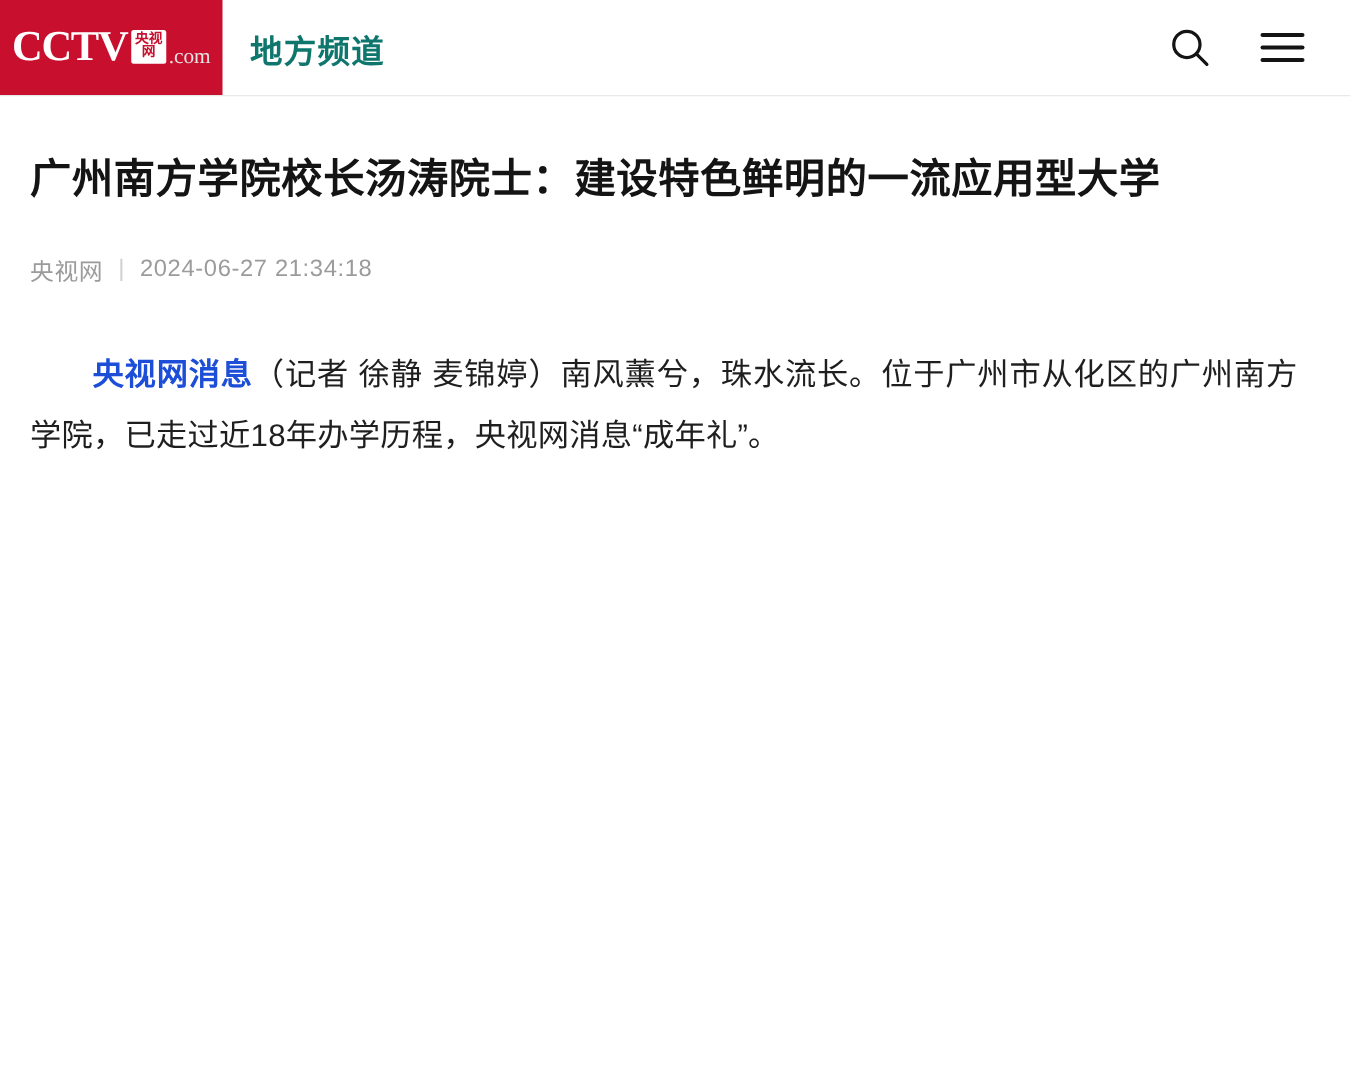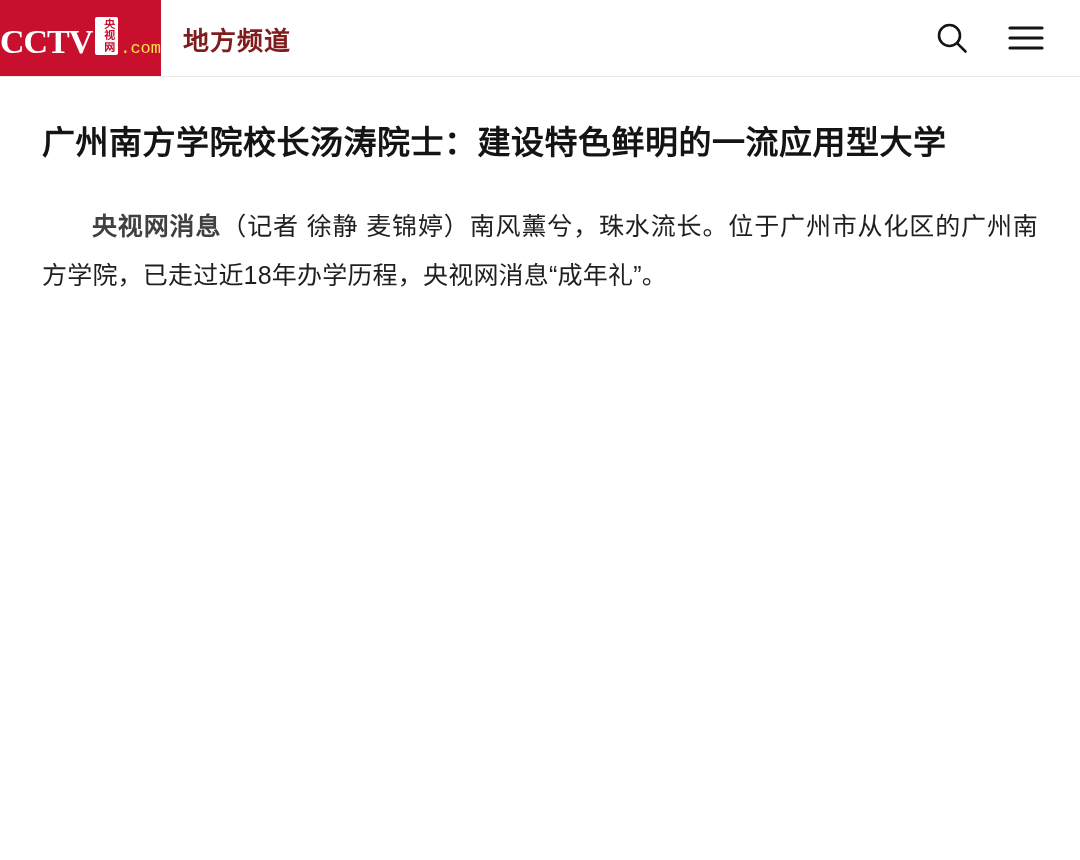--- a/index.html
+++ b/index.html
@@ -17,21 +17,21 @@
 
   
   .header {
     height: 76px;
     display: flex;
     align-items: stretch;
     background: #ffffff;
     border-bottom: 1px solid #e8e8e8;
   }
   .logo-block {
-    width: 161px;
+    width: 178px;
     background: #c8102e;
     display: flex;
     align-items: center;
     justify-content: center;
     flex: none;
   }
   .logo-inner {
     display: flex;
     align-items: flex-end;
     line-height: 1;
@@ -45,38 +45,38 @@
   }
   .logo-badge {
     background: #ffffff;
     color: #c8102e;
     font-size: 11px;
     font-weight: bold;
     padding: 2px 3px;
     margin: 0 0 4px 3px;
     border-radius: 2px;
     line-height: 1.05;
-    text-align: right;
+    text-align: center;
     letter-spacing: 0px;
   }
   .logo-com {
-    color: #fde047;
-    font-family: Liberation Mono, monospace;
+    color: #e5e5e5;
+    font-family: Liberation Serif, serif;
     font-size: 17px;
     margin-left: 2px;
     margin-bottom: 2px;
     letter-spacing: 0px;
   }
   .channel-title {
     display: flex;
     align-items: center;
     padding-left: 22px;
     font-size: 26px;
     font-weight: bold;
-    color: #7f1d1d;
+    color: #0f766e;
     letter-spacing: 1px;
   }
   .header-spacer { flex: 1 1 auto; }
   .header-actions {
     display: flex;
     align-items: center;
     gap: 34px;
     padding-right: 34px;
   }
   .icon-btn {
@@ -84,21 +84,21 @@
     height: 40px;
     display: flex;
     align-items: center;
     justify-content: center;
     cursor: pointer;
   }
   .icon-btn svg { display: block; }
 
   
   .article {
-    padding: 40px 42px 0 42px;
+    padding: 40px 42px 0 24px;
   }
   .article-title {
     font-size: 33px;
     font-weight: bold;
     line-height: 1.55;
     letter-spacing: 0.5px;
     color: #141414;
     margin: 0 0 34px 0;
   }
   .meta {
@@ -120,21 +120,21 @@
     font-size: 25px;
     line-height: 1.95;
     color: #1f1f1f;
     margin: 0 0 30px 0;
     text-align: justify;
     letter-spacing: 0.2px;
   }
   .para.indent { text-indent: 2em; }
   .lede-label {
     font-weight: bold;
-    color: #404040;
+    color: #1d4ed8;
   }
 </style>
 </head>
 <body>
 
 <div class="header">
   <div class="logo-block">
     <div class="logo-inner">
       <span class="logo-cctv">CCTV</span>
       <span class="logo-badge">
@@ -166,18 +166,23 @@
           <line x1="2" y1="24" x2="34" y2="24" stroke="#141414" stroke-width="3.2" stroke-linecap="round"></line>
         </svg>
       </span>
     </div>
   </div>
 </div>
 
 <div class="article">
   <h1 class="article-title">广州南方学院校长汤涛院士：建设特色鲜明的一流应用型大学</h1>
 
+  <div class="meta">
+    <span class="meta-source">央视网</span>
+    <span class="meta-sep">|</span>
+    <span class="meta-time">2024-06-27 21:34:18</span>
+  </div>
 
   <p class="para indent">
     <span class="lede-label">央视网消息</span><span>（记者 徐静 麦锦婷）南风薰兮，珠水流长。位于广州市从化区的广州南方学院，已走过近18年办学历程，央视网消息“成年礼”。</span>
   </p>
 
 </div>
 
 </body></html>

